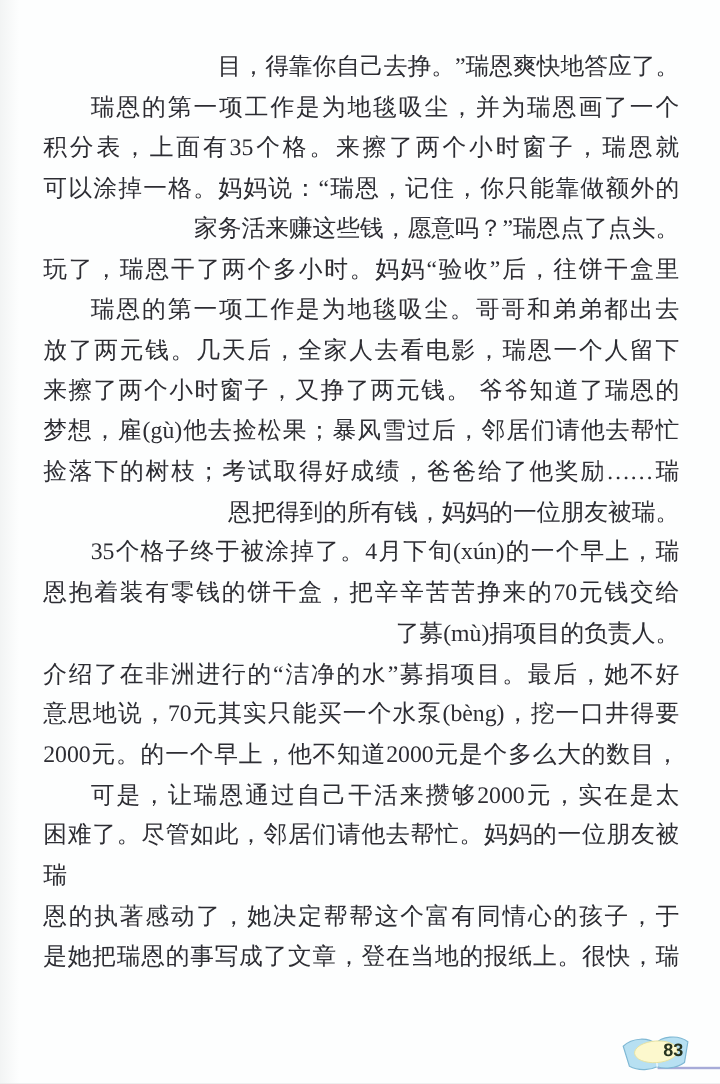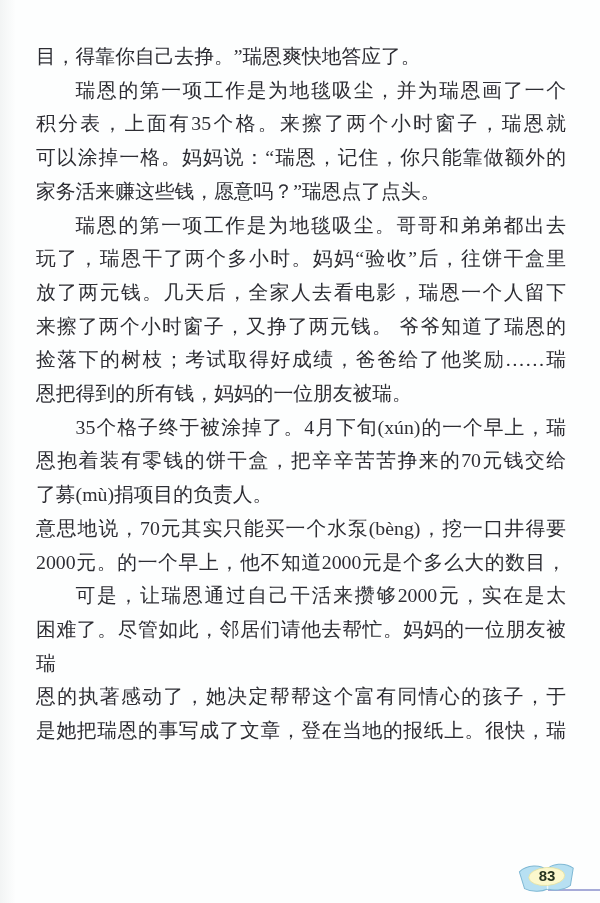--- a/index.html
+++ b/index.html
@@ -14,21 +14,21 @@
   .text-block {
     position: absolute;
     left: 36px;
     top: 40px;
     width: 530px;
     color: #2d2d33;
   }
   .line {
     line-height: 33.7px;
     font-size: 19.8px;
-    text-align: left;
+    text-align: right;
   }
   .line.fill {
     text-align: justify;
     text-align-last: justify;
   }
   .line.indent { text-indent: 2em; }
   .footer-rule {
     position: absolute;
     left: 548px;
     top: 889px;
@@ -39,21 +39,21 @@
   .page-badge {
     position: absolute;
     left: 516px;
     top: 861px;
     width: 62px;
     height: 38px;
   }
   .page-badge svg { display: block; transform: rotate(-4deg); }
   .page-badge .num {
     position: absolute;
-    left: 6px;
+    left: 20px;
     top: 5px;
     width: 50px;
     text-align: center;
     font-size: 15px;
     line-height: 20px;
     font-weight: bold;
     font-family: "Liberation Sans", "DejaVu Sans", sans-serif;
     color: #26331f;
   }
 </style>
@@ -61,29 +61,31 @@
 <body>
 
 <div class="page">
 
   <div class="text-block" style="color: rgb(45, 45, 51);">
       <div class="line">目，得靠你自己去挣。”瑞恩爽快地答应了。</div>
       <div class="line indent fill">瑞恩的第一项工作是为地毯吸尘，并为瑞恩画了一个</div>
       <div class="line fill">积分表，上面有35个格。来擦了两个小时窗子，瑞恩就</div>
       <div class="line fill">可以涂掉一格。妈妈说：“瑞恩，记住，你只能靠做额外的</div>
       <div class="line">家务活来赚这些钱，愿意吗？”瑞恩点了点头。</div>
+      <div class="line fill">玩了，瑞恩干了两个多小时。妈妈“验收”后，往饼干盒里</div>
       <div class="line indent fill">瑞恩的第一项工作是为地毯吸尘。哥哥和弟弟都出去</div>
-      <div class="line fill">玩了，瑞恩干了两个多小时。妈妈“验收”后，往饼干盒里</div>
       <div class="line fill">放了两元钱。几天后，全家人去看电影，瑞恩一个人留下</div>
       <div class="line fill">来擦了两个小时窗子，又挣了两元钱。 爷爷知道了瑞恩的</div>
+      <div class="line fill">梦想，雇(gù)他去捡松果；暴风雪过后，邻居们请他去帮忙</div>
       <div class="line fill">捡落下的树枝；考试取得好成绩，爸爸给了他奖励……瑞</div>
       <div class="line">恩把得到的所有钱，妈妈的一位朋友被瑞。</div>
       <div class="line indent fill">35个格子终于被涂掉了。4月下旬(xún)的一个早上，瑞</div>
       <div class="line fill">恩抱着装有零钱的饼干盒，把辛辛苦苦挣来的70元钱交给</div>
       <div class="line">了募(mù)捐项目的负责人。</div>
+      <div class="line fill">介绍了在非洲进行的“洁净的水”募捐项目。最后，她不好</div>
       <div class="line fill">意思地说，70元其实只能买一个水泵(bèng)，挖一口井得要</div>
       <div class="line fill">2000元。的一个早上，他不知道2000元是个多么大的数目，</div>
       <div class="line indent fill">可是，让瑞恩通过自己干活来攒够2000元，实在是太</div>
       <div class="line fill">困难了。尽管如此，邻居们请他去帮忙。妈妈的一位朋友被瑞</div>
       <div class="line fill">恩的执著感动了，她决定帮帮这个富有同情心的孩子，于</div>
       <div class="line fill">是她把瑞恩的事写成了文章，登在当地的报纸上。很快，瑞</div>
     </div>
 
   <div class="footer-rule" style="background: rgb(167, 171, 216);"></div>
 

